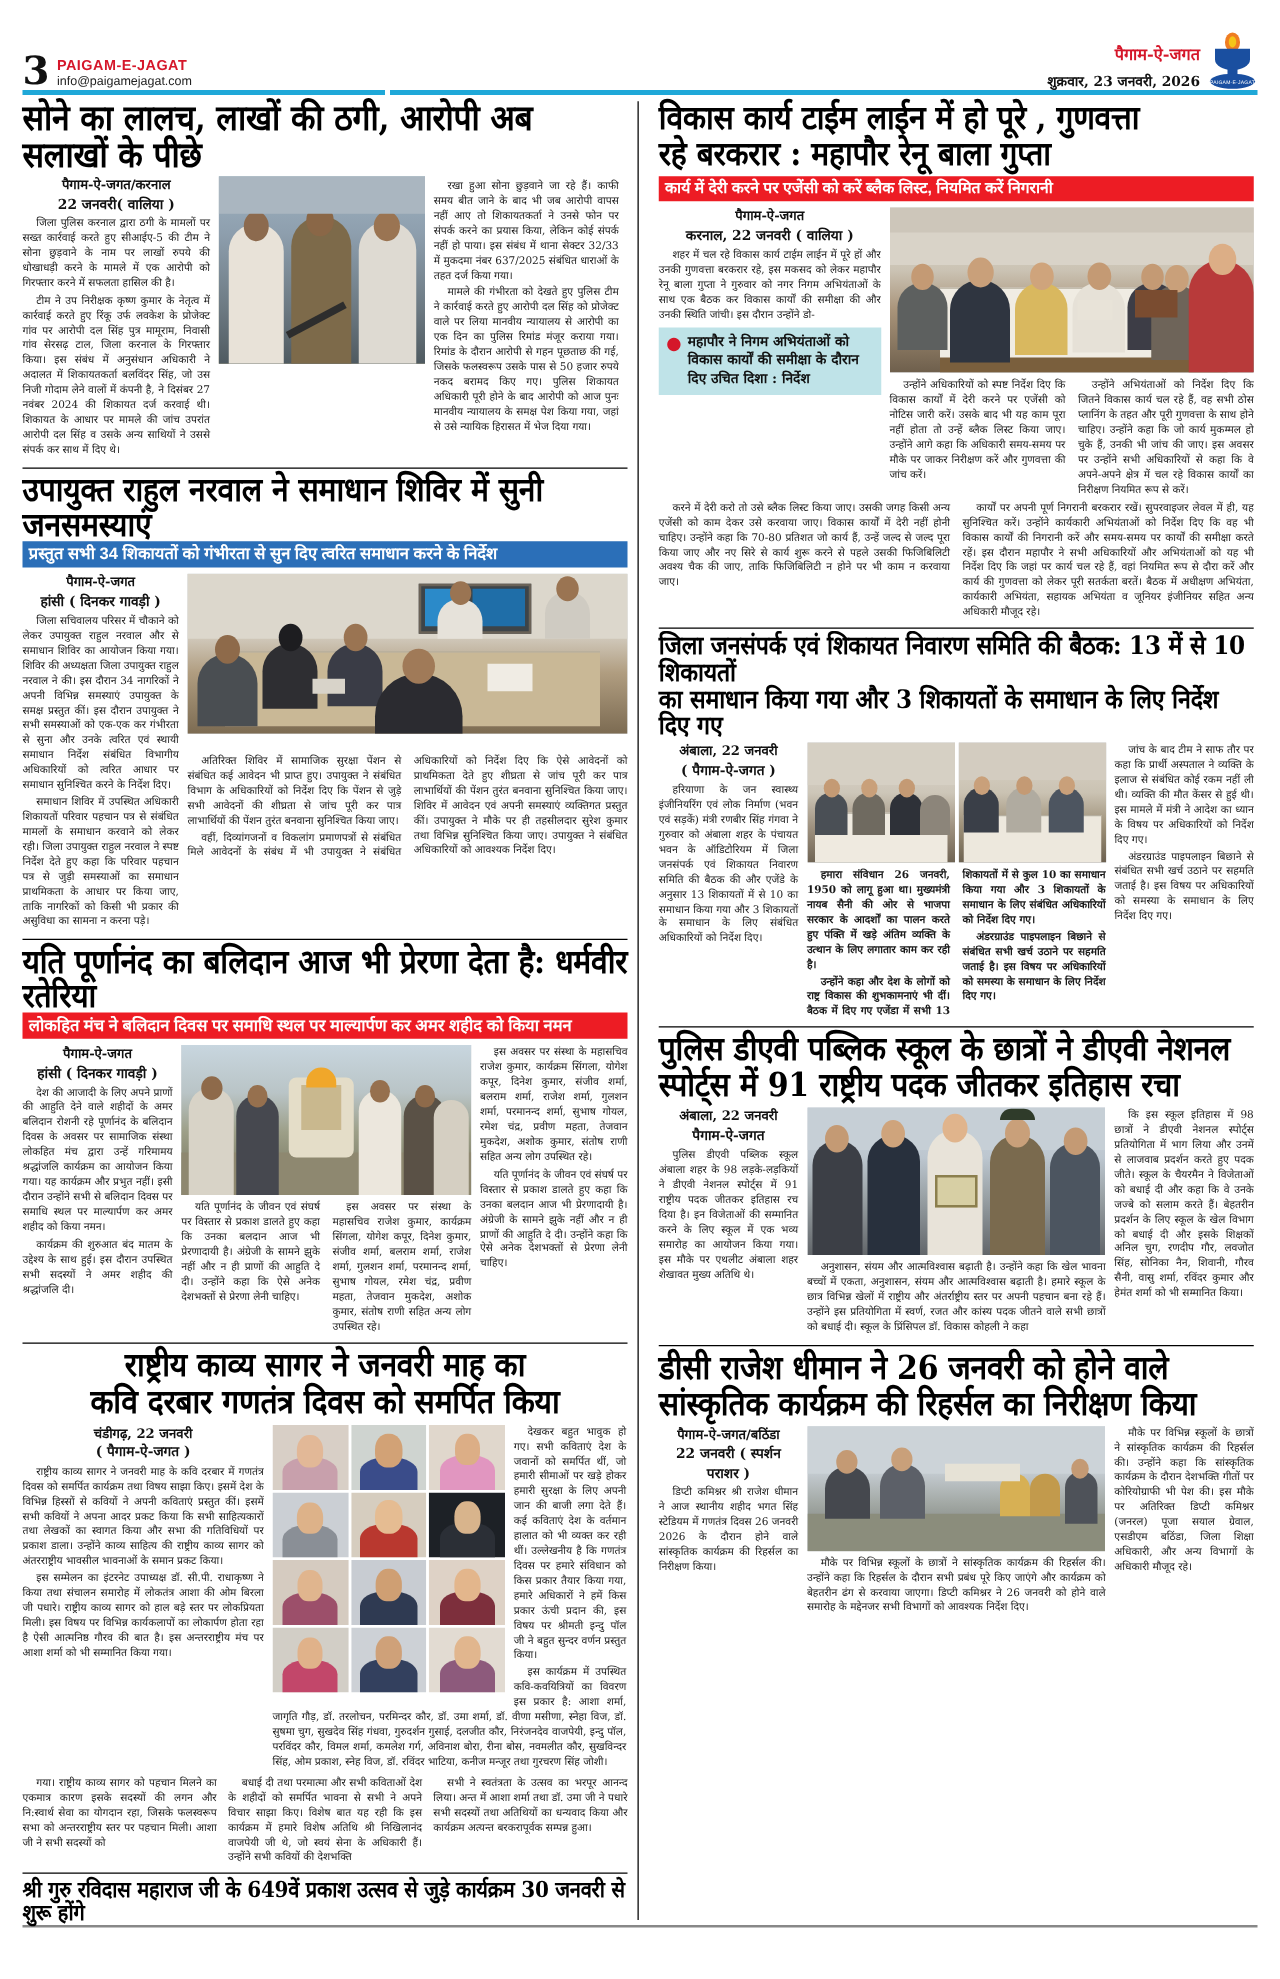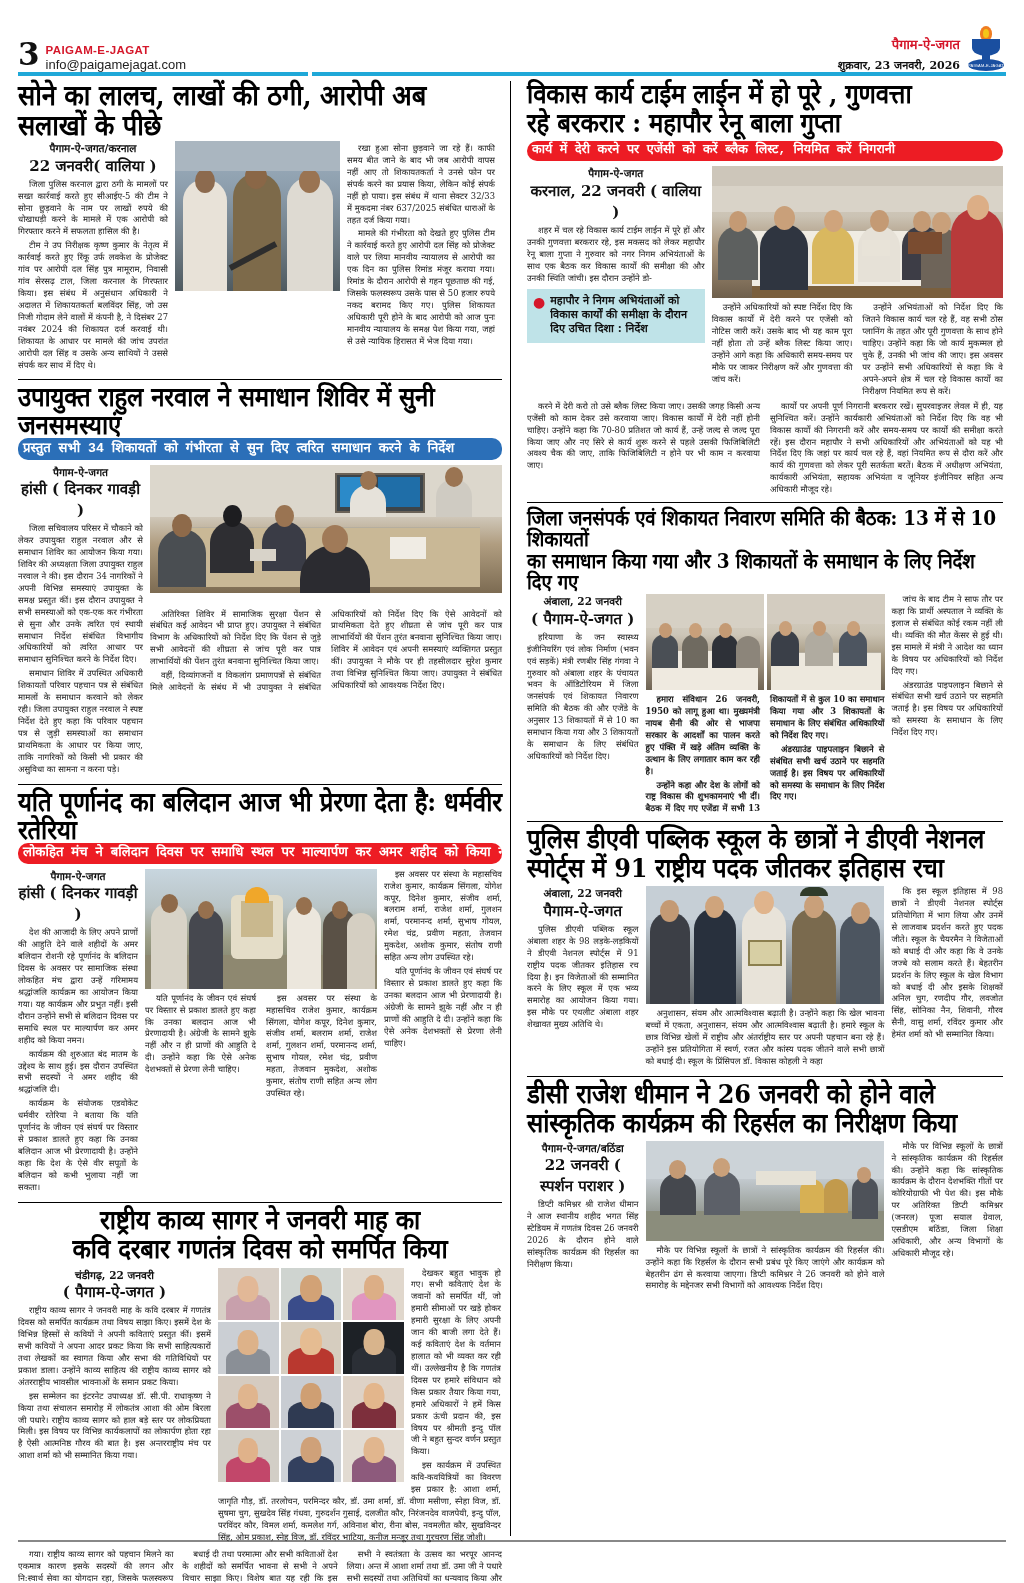--- a/index.html
+++ b/index.html
@@ -31,21 +31,21 @@
     font-size: 31px; font-weight: bold; line-height: 0.95;
     color: #111; margin-top: 2px;
   }
   .mh-brandcol { padding-top: 6px; }
   .brandname {
     color: #d5172a; font-family: "Liberation Sans", sans-serif;
     font-weight: bold; font-size: 11.5px; letter-spacing: 0.4px;
   }
   .brandmail {
     color: #222; font-family: "Liberation Sans", sans-serif;
-    font-size: 13px; margin-top: 1px;
+    font-size: 10px; margin-top: 1px;
   }
   .mh-center {
     flex: 1; text-align: center;
   }
   .khabarnama {
     font-family: "DejaVu Serif", serif;
     font-size: 35px; font-weight: bold; color: #000;
     letter-spacing: 0.5px; line-height: 1;
     transform: scaleY(1.12);
     display: inline-block;
@@ -116,34 +116,34 @@
     transform: scaleY(1.1); transform-origin: left top;
     margin-bottom: 4px;
   }
   .h-xl { font-size: 25.5px; }
   .h-lg { font-size: 24px; }
   .h-sm { font-size: 19px; }
   .h-xs { font-size: 15.5px; }
   .h-center { text-align: center; transform-origin: center top; }
 
   .subbar {
-    color: #fff; font-family: Liberation Mono, monospace;
+    color: #fff; font-family: Liberation Sans, sans-serif;
     font-weight: bold; font-size: 13.2px;
     padding: 2.5px 5px 3.5px 5px; line-height: 1.15;
-    margin: 3px 0 5px 0; white-space: nowrap; overflow: hidden; border-radius: 10px;
+    margin: 3px 0 5px 0; white-space: nowrap; overflow: hidden;
   }
   .subbar-red { background: #ed1c24; }
   .subbar-blue { background: #2b6fb8; }
 
   .byline {
     text-align: center; font-family: "DejaVu Serif", serif;
     font-weight: bold; font-size: 10.5px; line-height: 1.4;
     margin-bottom: 2px;
   }
-  .byline .l2 { font-size: 15px; }
+  .byline .l2 { font-size: 11px; }
 
   .cols2 { column-count: 2; column-gap: 10px; column-rule: none; }
   .cols3 { column-count: 3; column-gap: 9px; }
 
   .bodytext {
     font-family: "DejaVu Serif", serif;
     font-size: 8.4px; line-height: 1.42;
     text-align: justify; color: #1a1a1a;
     hyphens: auto;
   }
@@ -329,21 +329,20 @@
         <div class="subbar subbar-red">लोकहित मंच ने बलिदान दिवस पर समाधि स्थल पर माल्यार्पण कर अमर शहीद को किया नमन</div>
         <div style="display:flex; gap:7px;">
           <div style="width:120px;">
             <div class="byline">
               <div>पैगाम-ऐ-जगत</div>
               <div class="l2">हांसी ( दिनकर गावड़ी )</div>
             </div>
             <div class="bodytext">
               <p>देश की आजादी के लिए अपने प्राणों की आहुति देने वाले शहीदों के अमर बलिदान रोशनी रहे पूर्णानंद के बलिदान दिवस के अवसर पर सामाजिक संस्था लोकहित मंच द्वारा उन्हें गरिमामय श्रद्धांजलि कार्यक्रम का आयोजन किया गया। यह कार्यक्रम और प्रभुत नहीं। इसी दौरान उन्होंने सभी से बलिदान दिवस पर समाधि स्थल पर माल्यार्पण कर अमर शहीद को किया नमन।</p>
               <p>कार्यक्रम की शुरुआत बंद मातम के उद्देश्य के साथ हुई। इस दौरान उपस्थित सभी सदस्यों ने अमर शहीद की श्रद्धांजलि दी।</p>
-              <p>कार्यक्रम के संयोजक एडवोकेट धर्मवीर रतेरिया ने बताया कि यति पूर्णानंद के जीवन एवं संघर्ष पर विस्तार से प्रकाश डालते हुए कहा कि उनका बलिदान आज भी प्रेरणादायी है। उन्होंने कहा कि देश के ऐसे वीर सपूतों के बलिदान को कभी भुलाया नहीं जा सकता।</p>
             </div>
           </div>
           <div style="width:232px;">
             <div class="photo" style="height:120px;">
               <div style="position:absolute;inset:0;background:linear-gradient(#c8d6df 0%,#b9c4c6 32%,#9d9f88 58%,#6f6e58 100%);"></div>
               <div style="position:absolute;left:0;right:0;bottom:0;height:34px;background:#8e8870;"></div>
               <div style="position:absolute;left:86px;bottom:30px;width:52px;height:64px;background:#e4ddc8;border-radius:6px;"></div>
               <div style="position:absolute;left:96px;bottom:52px;width:32px;height:36px;background:#c9b88e;"></div>
               <div style="position:absolute;left:100px;bottom:86px;width:24px;height:16px;background:#f0a72a;border-radius:12px 12px 0 0;"></div>
               <div style="position:absolute;left:6px;bottom:0;width:36px;height:86px;background:#d8d3c7;border-radius:18px 18px 0 0;"></div>

